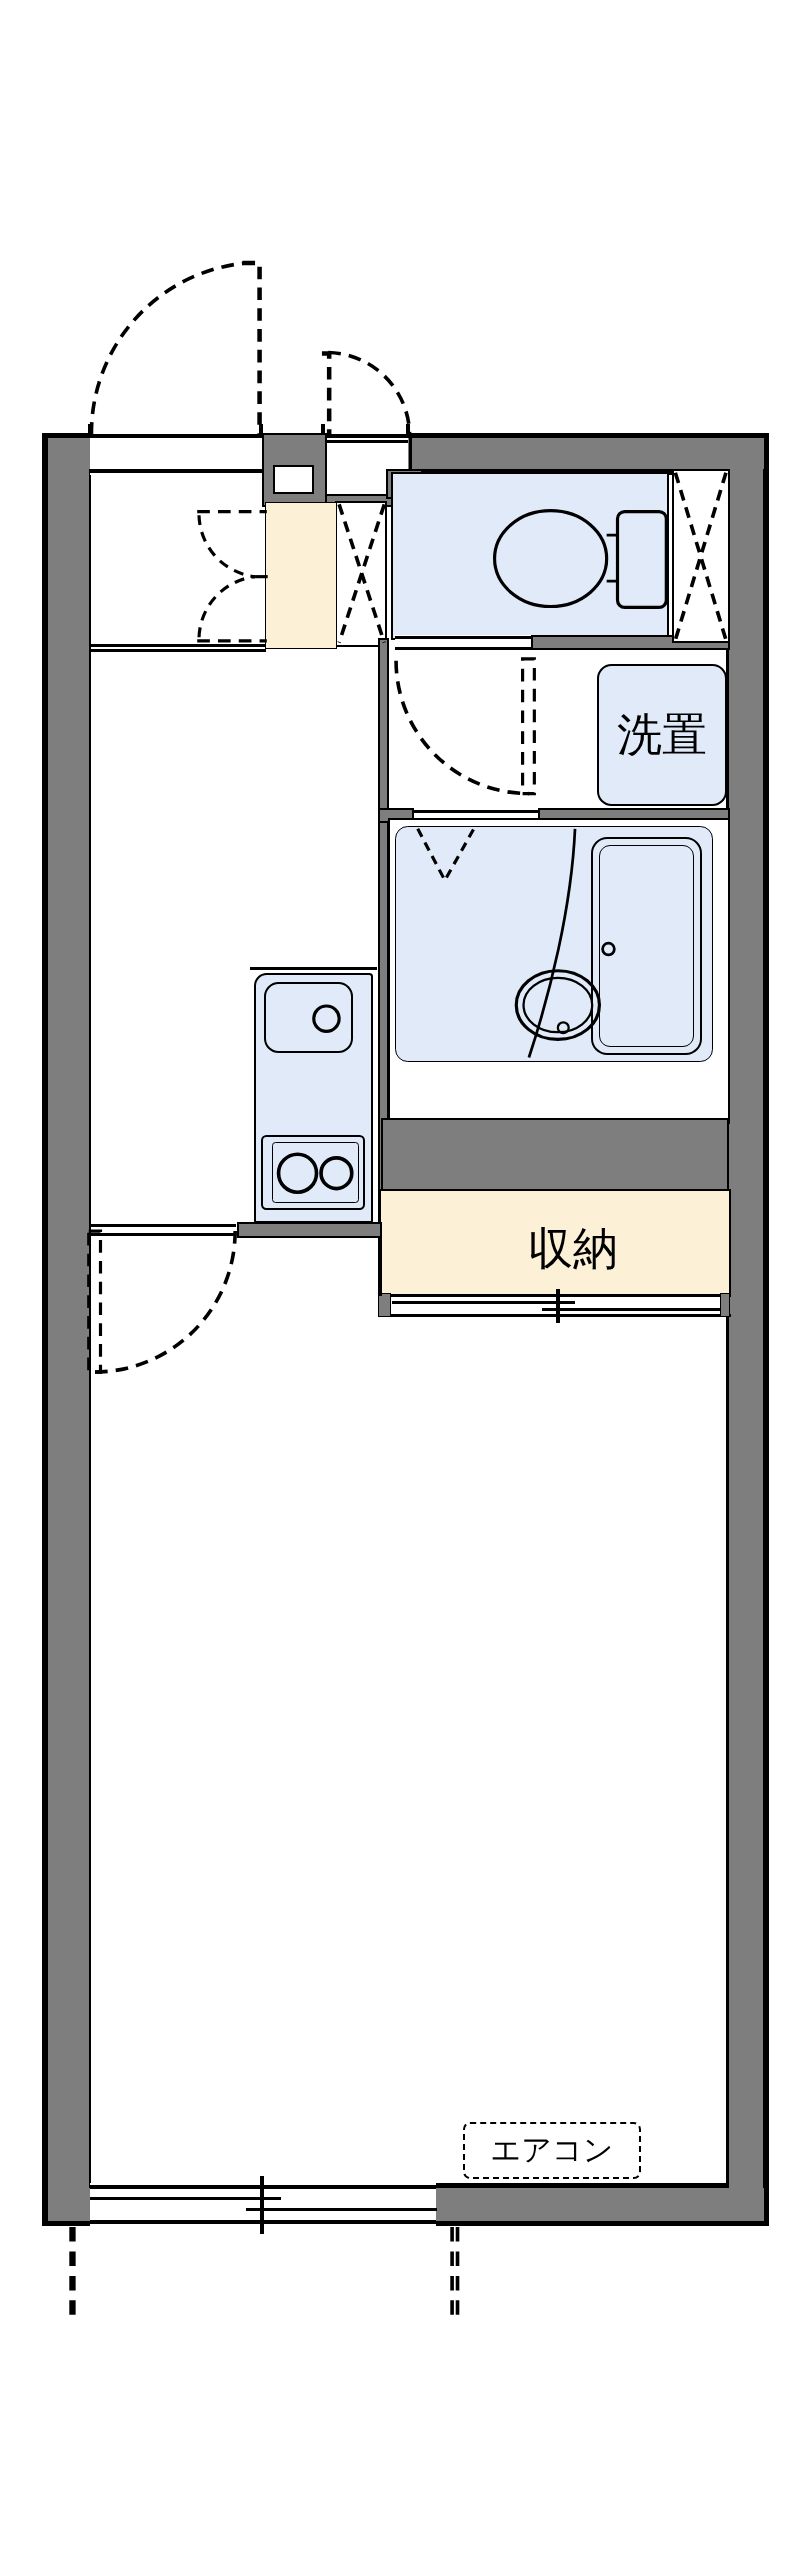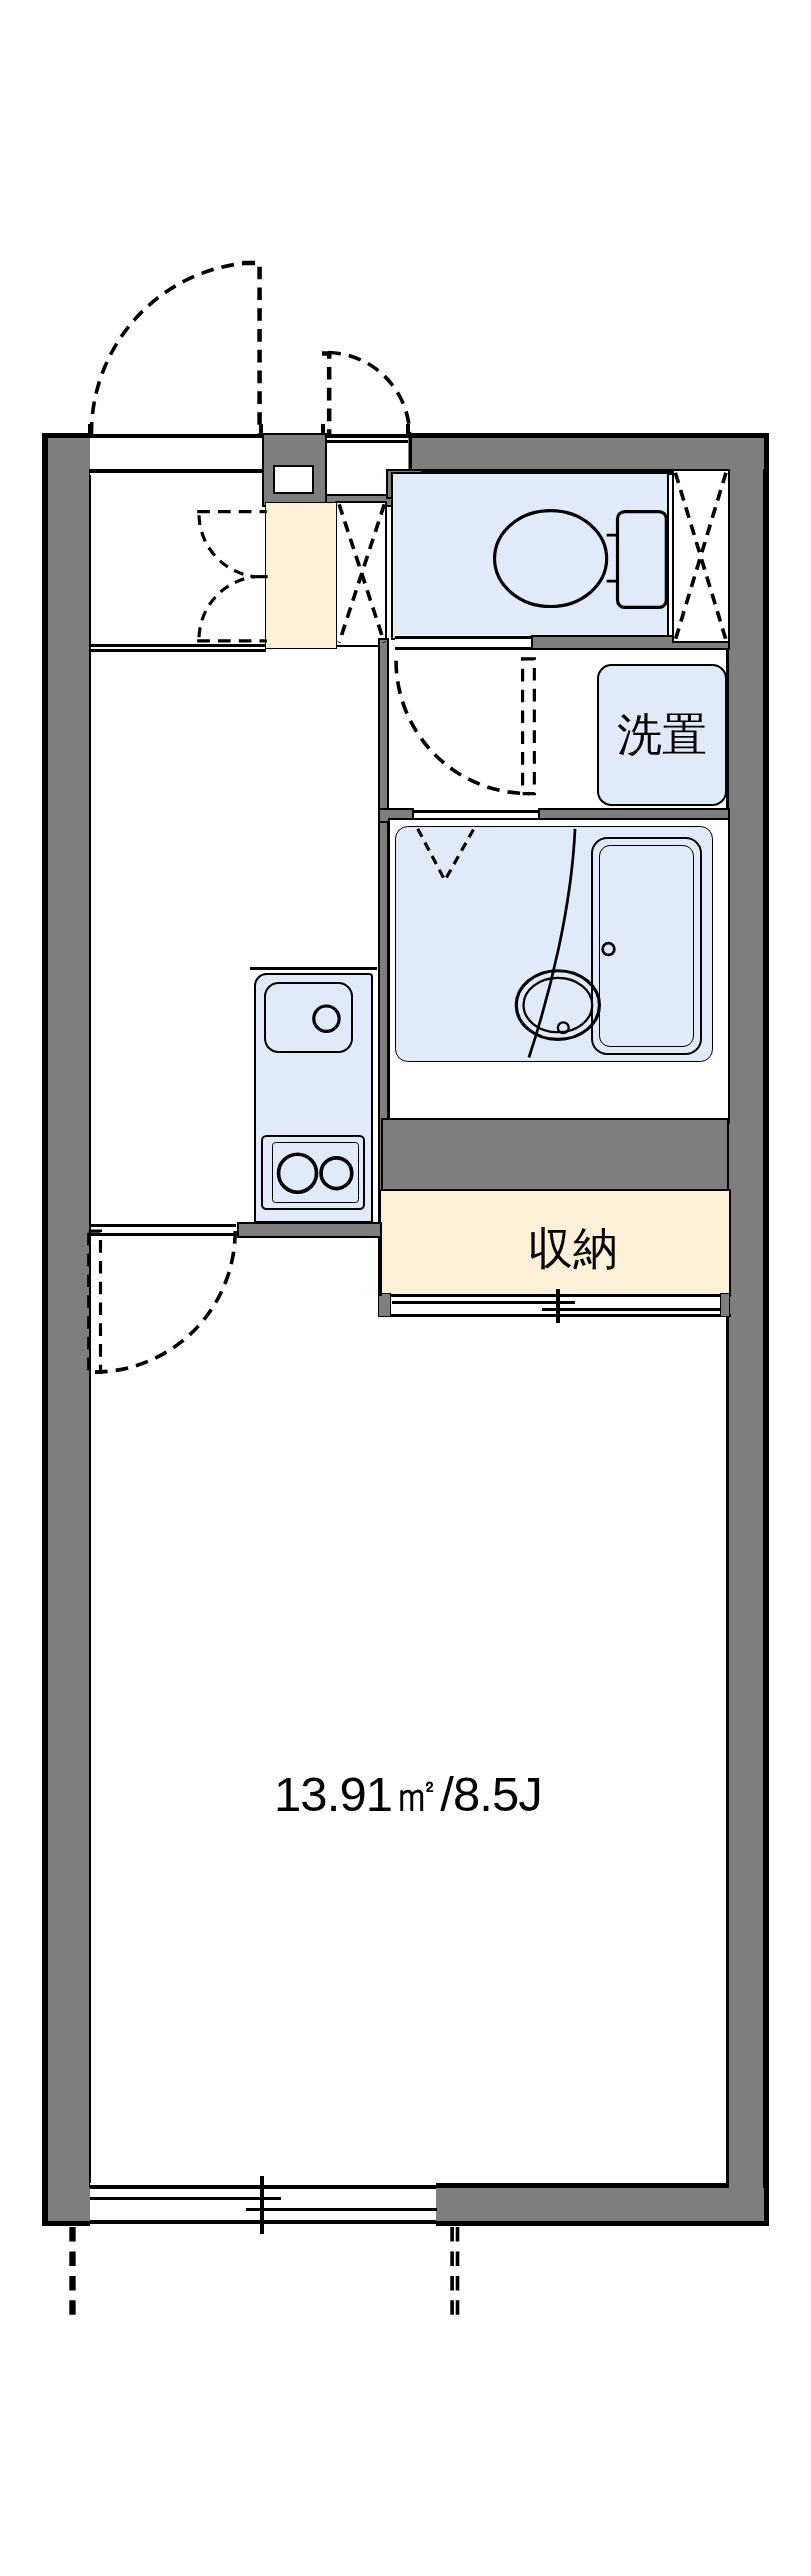--- a/index.html
+++ b/index.html
@@ -100,22 +100,24 @@
   <div class="abs line" style="left:250px;top:967px;width:127px;height:2.7px;"></div>
   <div class="abs blue b3" style="left:254px;top:973px;width:119px;height:250px;border-radius:12.7px 3.6px 1.8px 1.8px;"></div>
   <div class="abs b3" style="left:264px;top:982px;width:89px;height:71px;border-radius:14.5px;"></div>
   <div class="abs b3" style="left:261px;top:1135px;width:104px;height:75px;border-radius:5.4px;"></div>
   <div class="abs b2" style="left:272px;top:1142px;width:87px;height:61px;border-radius:3.6px;"></div>
 
   <div class="abs gray b3" style="left:237px;top:1222px;width:145px;height:16.3px;"></div>
   <div class="abs line" style="left:90px;top:1224px;width:146px;height:2.7px;"></div>
   <div class="abs line" style="left:90px;top:1233px;width:146px;height:2.7px;"></div>
 
-  <div class="abs lbl" style="left:88px;top:1768px;width:640px;height:54px;font-size:49px;letter-spacing:-0.9px;">13.91㎡/8.5J</div>
 
+  <div class="abs" style="left:463px;top:2122px;width:178px;height:57px;border:2.7px dashed var(--ink);border-radius:7.2px;">
+    <div class="lbl" style="width:100%;height:100%;font-size:30px;">エアコン</div>
+  </div>
 
   <div class="abs white" style="left:90px;top:2183px;width:346px;height:43px;"></div>
   <div class="abs line" style="left:90px;top:2185px;width:346px;height:3.6px;"></div>
   <div class="abs line" style="left:90px;top:2220px;width:346px;height:3.6px;"></div>
   <div class="abs line" style="left:90px;top:2197px;width:191px;height:2.7px;"></div>
   <div class="abs line" style="left:246px;top:2208px;width:191px;height:2.7px;"></div>
   <div class="abs line" style="left:260px;top:2176px;width:3.6px;height:58px;"></div>
 
   <svg width="812" height="2576" viewBox="0 0 898 2850">
 

